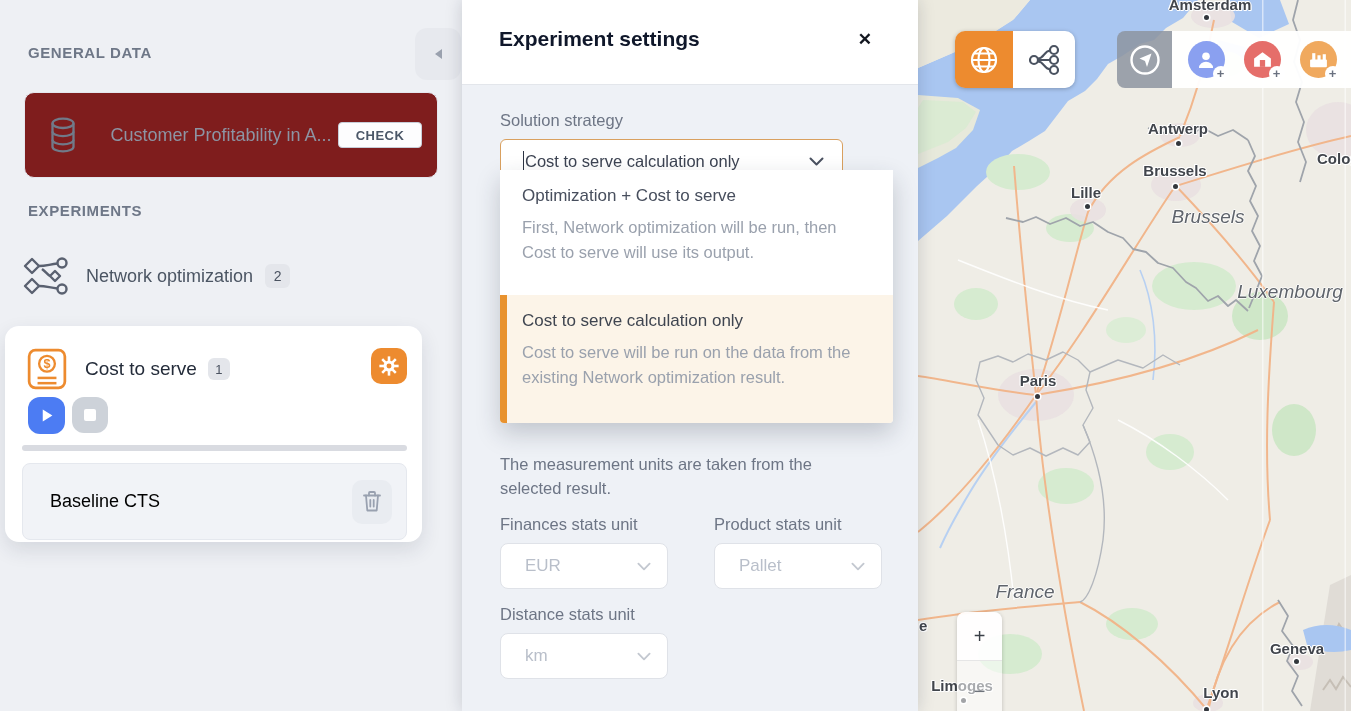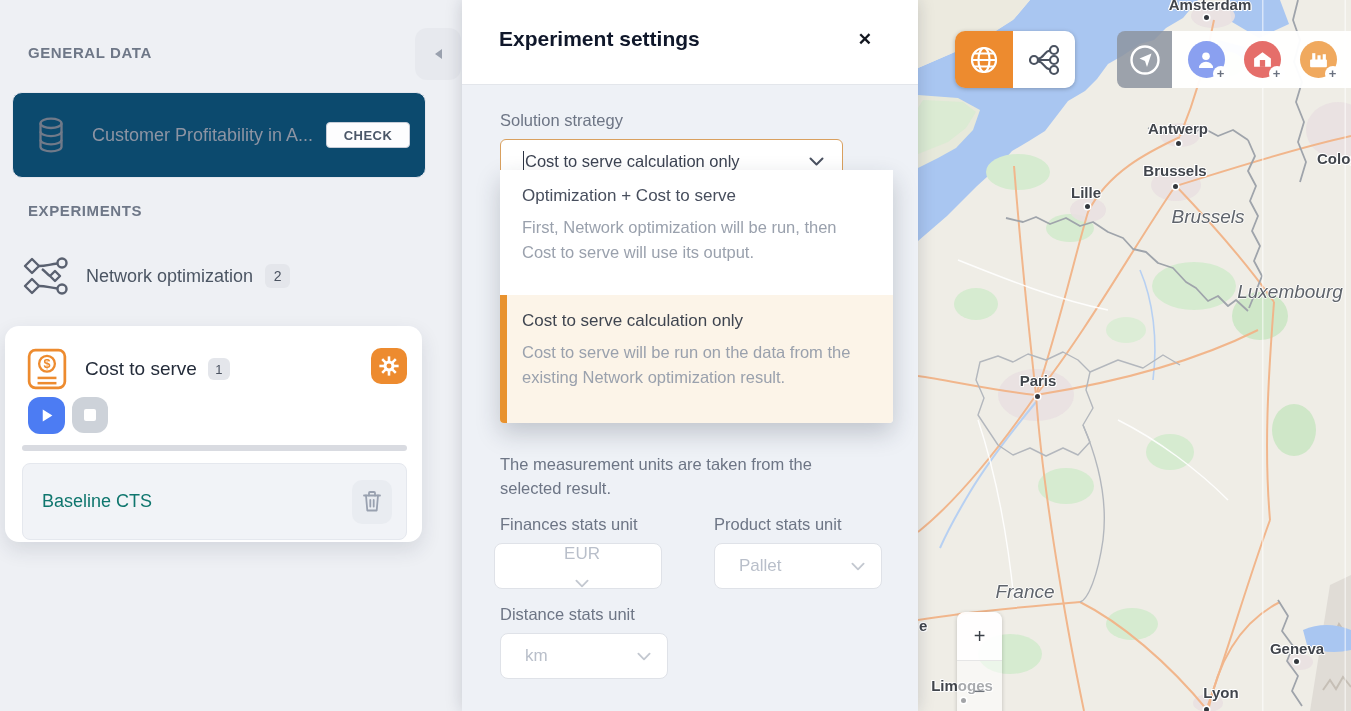--- a/index.html
+++ b/index.html
@@ -5,39 +5,39 @@
   * { margin:0; padding:0; box-sizing:border-box; }
   html,body { width:1351px; height:711px; }
   body { font-family:"Liberation Sans", sans-serif; background:#eef0f4; overflow:hidden; }
   #app { position:relative; width:1351px; height:711px; background:#eef0f4; overflow:hidden; }
 
   
   .sidebar { position:absolute; left:0; top:0; width:462px; height:711px; z-index:2; }
   .section-heading { position:absolute; left:28px; font-size:15px; font-weight:700; letter-spacing:.6px; color:#6e7787; }
   .collapse-btn { position:absolute; left:415px; top:28px; width:46px; height:52px; border-radius:12px; background:#e7e9ee; display:flex; align-items:center; justify-content:center; cursor:pointer; }
 
-  .data-card { position:absolute; left:12px; top:92px; width:414px; height:86px; background:#0c4a6e; border:1px solid #e5e7ee; border-radius:10px; display:flex; align-items:center; padding:0 15px 0 24px; }
+  .data-card { position:absolute; left:24px; top:92px; width:414px; height:86px; background:#7f1d1d; border:1px solid #e5e7ee; border-radius:10px; display:flex; align-items:center; padding:0 15px 0 24px;text-align:center; }
   .data-card .db-label { margin-left:27px; font-size:18px; color:#8d94a3; white-space:nowrap; overflow:hidden; flex:1; }
   .check-btn { width:84px; height:26px; border:1px solid #c7cdd8; border-radius:4px; background:#fdfdfe; font-size:13px; font-weight:700; letter-spacing:.5px; color:#4b5768; display:flex; align-items:center; justify-content:center; cursor:pointer; }
 
   .net-row { position:absolute; left:22px; top:255px; display:flex; align-items:center; cursor:pointer; }
   .net-row .net-label { margin-left:18px; font-size:18px; color:#4b5563; }
   .count-badge { margin-left:12px; min-width:25px; height:24px; padding:0 6px; background:#e4e6eb; border-radius:6px; font-size:14px; color:#4a5260; display:flex; align-items:center; justify-content:center; }
 
   .cts-card { position:absolute; left:5px; top:326px; width:417px; height:216px; background:#ffffff; border-radius:14px; box-shadow:0 8px 20px rgba(35,45,65,.12); }
   .cts-head { position:absolute; left:22px; top:22px; display:flex; align-items:center; }
   .cts-title { margin-left:18px; font-size:19px; color:#242c3a; }
   .cts-badge { margin-left:11px; min-width:22px; height:22px; padding:0 5px; background:#e4e6eb; border-radius:6px; font-size:13px; color:#4a5260; display:flex; align-items:center; justify-content:center; }
   .gear-btn { position:absolute; right:15px; top:22px; width:36px; height:36px; border-radius:10px; background:#ED8B2F; display:flex; align-items:center; justify-content:center; cursor:pointer; }
   .play-btn { position:absolute; left:23px; top:71px; width:37px; height:37px; border-radius:12px; background:#4c7cf3; display:flex; align-items:center; justify-content:center; cursor:pointer; }
   .stop-btn { position:absolute; left:67px; top:71px; width:36px; height:36px; border-radius:12px; background:#cdd2d9; display:flex; align-items:center; justify-content:center; cursor:pointer; }
   .stop-square { width:12px; height:12px; border-radius:2px; background:#ffffff; }
   .progress-track { position:absolute; left:17px; top:119px; width:385px; height:6px; border-radius:3px; background:#d9dbe1; }
   .baseline-card { position:absolute; left:17px; top:137px; width:385px; height:77px; background:#f1f3f7; border:1px solid #e5e8ee; border-radius:8px; display:flex; align-items:center; padding:0 14px 0 19px; cursor:pointer; }
-  .baseline-label { flex:1; font-size:18px; color:#0f766e; }
+  .baseline-label { flex:1; font-size:18px; color:#000000;margin-left:8px; }
   .trash-btn { width:40px; height:44px; border-radius:10px; background:#e9ecf1; display:flex; align-items:center; justify-content:center; cursor:pointer; }
 
   
   .panel { position:absolute; left:462px; top:0; width:456px; height:711px; background:#eef1f6; z-index:10; box-shadow:0 0 16px rgba(20,30,50,.18); }
   .panel-header { position:absolute; left:0; top:0; width:100%; height:85px; background:#ffffff; border-bottom:1px solid #e3e6eb; }
   .panel-title { position:absolute; left:37px; top:27px; font-size:21px; font-weight:700; color:#0f172a; }
   .panel-close { position:absolute; right:46px; top:29px; font-size:17px; font-weight:700; color:#12161f; cursor:pointer; }
 
   .field-label { position:absolute; font-size:16.5px; color:#6d7585; }
   .strategy-select { position:absolute; left:38px; top:139px; width:343px; height:45px; background:#fff; border:1.5px solid #d9a05f; border-radius:6px; display:flex; align-items:center; padding:0 18px 0 22px; cursor:pointer; }
@@ -216,21 +216,21 @@
         <div class="dd-title">Cost to serve calculation only</div>
         <div class="dd-desc">Cost to serve will be run on the data from the existing Network optimization result.</div>
       </div>
     </div>
 
     <div class="units-note">The measurement units are taken from the selected result.</div>
 
     <div class="field-label" style="left:38px; top:515px;">Finances stats unit</div>
     <div class="field-label" style="left:252px; top:515px;">Product stats unit</div>
 
-    <div class="unit-select" style="left:32px; top:543px;flex-direction:column;">
+    <div class="unit-select" style="left:38px; top:543px;">
       <span class="sel-text">EUR</span>
       <span class="chev">
         <svg width="14" height="9" viewBox="0 0 15 9">
             <polyline points="1.5,1.5 7.5,7.5 13.5,1.5" fill="none" stroke="currentColor" stroke-width="2" stroke-linecap="round" stroke-linejoin="round"></polyline>
           </svg>
       </span>
     </div>
     <div class="unit-select" style="left:252px; top:543px;">
       <span class="sel-text">Pallet</span>
       <span class="chev">

